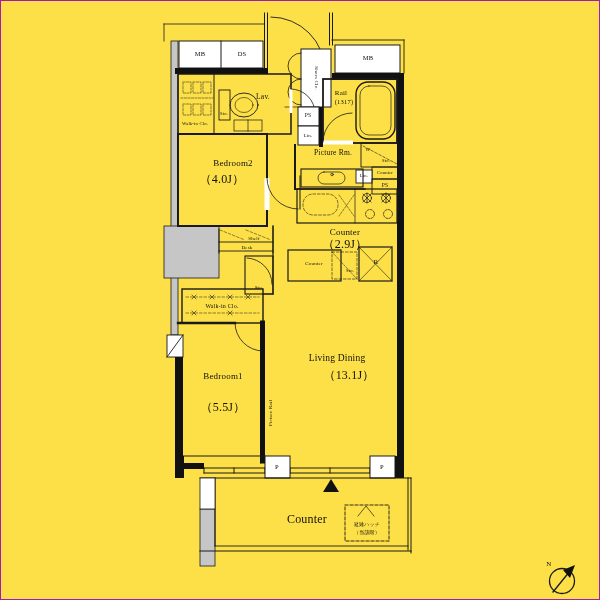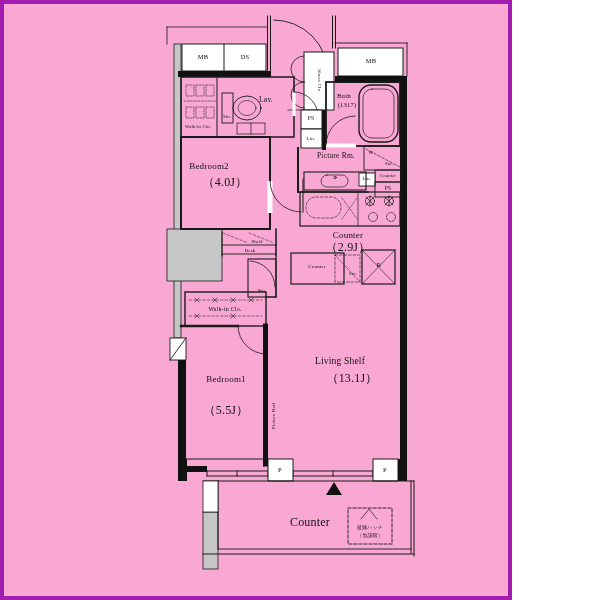--- a/index.html
+++ b/index.html
@@ -1,18 +1,18 @@
 <!DOCTYPE html>
 <html><head>
 <meta charset="utf-8">
 <style>
   html,body{margin:0;padding:0;background:#ffffff;}
   .plan{
-    position:relative;width:512px;height:600px;background:#f9a8d4;
-    box-sizing:border-box;border:4px solid #a21caf;overflow:hidden;
+    position:relative;width:600px;height:600px;background:#fde047;
+    box-sizing:border-box;border:1px solid #a21caf;overflow:hidden;
     font-family:"Liberation Serif","DejaVu Serif",serif;color:#111;
   }
   .plan svg{position:absolute;left:0;top:0;}
   .lbl{
     position:absolute;transform:translate(-50%,-50%);
     white-space:nowrap;color:#111;letter-spacing:.2px;line-height:1;
     text-align:center;
   }
   .vert{writing-mode:vertical-rl;}
   .rot-ccw{transform:translate(-50%,-50%) rotate(-90deg);}
@@ -225,54 +225,54 @@
   <div class="lbl f65" style="left:199px;top:53px">MB</div>
   <div class="lbl f65" style="left:241px;top:53px">DS</div>
   <div class="lbl f65" style="left:367px;top:57px">MB</div>
 
   <div class="lbl vert f5" style="left:315px;top:77px">Shoes Clo.</div>
 
   <div class="lbl f45" style="left:194px;top:123px">Walk-in Clo.</div>
   <div class="lbl f45" style="left:223px;top:113px">Sto.</div>
   <div class="lbl f75" style="left:262px;top:96px">Lav.</div>
 
-  <div class="lbl f7" style="left:340px;top:92px">Bath</div>
+  <div class="lbl f7" style="left:340px;top:92px">Rail</div>
   <div class="lbl f65" style="left:343px;top:101px">(1317)</div>
 
   <div class="lbl f55" style="left:307px;top:115px">PS</div>
   <div class="lbl f5" style="left:307px;top:134px">Lin.</div>
 
   <div class="lbl f75" style="left:332px;top:152px">Picture Rm.</div>
 
   <div class="lbl f5" style="left:367px;top:148px">W</div>
   <div class="lbl f45" style="left:385px;top:160px">Sto.</div>
   <div class="lbl f45" style="left:384px;top:172px">Counter</div>
   <div class="lbl f45" style="left:363px;top:175px">Lin.</div>
   <div class="lbl f55" style="left:384px;top:185px">PS</div>
 
-  <div class="lbl f9" style="left:205px;top:162px">Bedroom2</div>
+  <div class="lbl f9" style="left:232px;top:162px">Bedroom2</div>
   <div class="lbl f8" style="left:221px;top:178px">（4.0J）</div>
 
   <div class="lbl f9" style="left:344px;top:231px">Counter</div>
   <div class="lbl f8" style="left:344px;top:243px">（2.9J）</div>
 
   <div class="lbl f5" style="left:313px;top:262px">Counter</div>
   <div class="lbl f45" style="left:349px;top:270px">Sto.</div>
   <div class="lbl f7" style="left:375px;top:261px">R</div>
 
   <div class="lbl f5" style="left:253px;top:237px">Shelf</div>
   <div class="lbl f5" style="left:246px;top:246px">Desk</div>
   <div class="lbl f5" style="left:258px;top:286px">Sto.</div>
 
   <div class="lbl f6" style="left:221px;top:305px">Walk-in Clo.</div>
 
   <div class="lbl f9" style="left:222px;top:375px">Bedroom1</div>
   <div class="lbl f8" style="left:222px;top:406px">（5.5J）</div>
 
-  <div class="lbl f95" style="left:336px;top:358px">Living Shelf</div>
+  <div class="lbl f95" style="left:336px;top:358px">Living Dining</div>
   <div class="lbl f85 f8" style="left:348px;top:374px">（13.1J）</div>
 
   <div class="lbl rot-ccw f5" style="left:269px;top:412px">Picture Rail</div>
 
   <div class="lbl f65" style="left:276px;top:466px">P</div>
   <div class="lbl f65" style="left:381px;top:466px">P</div>
 
   <div class="lbl f8" style="left:306px;top:518px">Counter</div>
   <div class="lbl f5" style="left:366px;top:523px">避難ハッチ</div>
   <div class="lbl f5" style="left:366px;top:531px">（当該階）</div>

